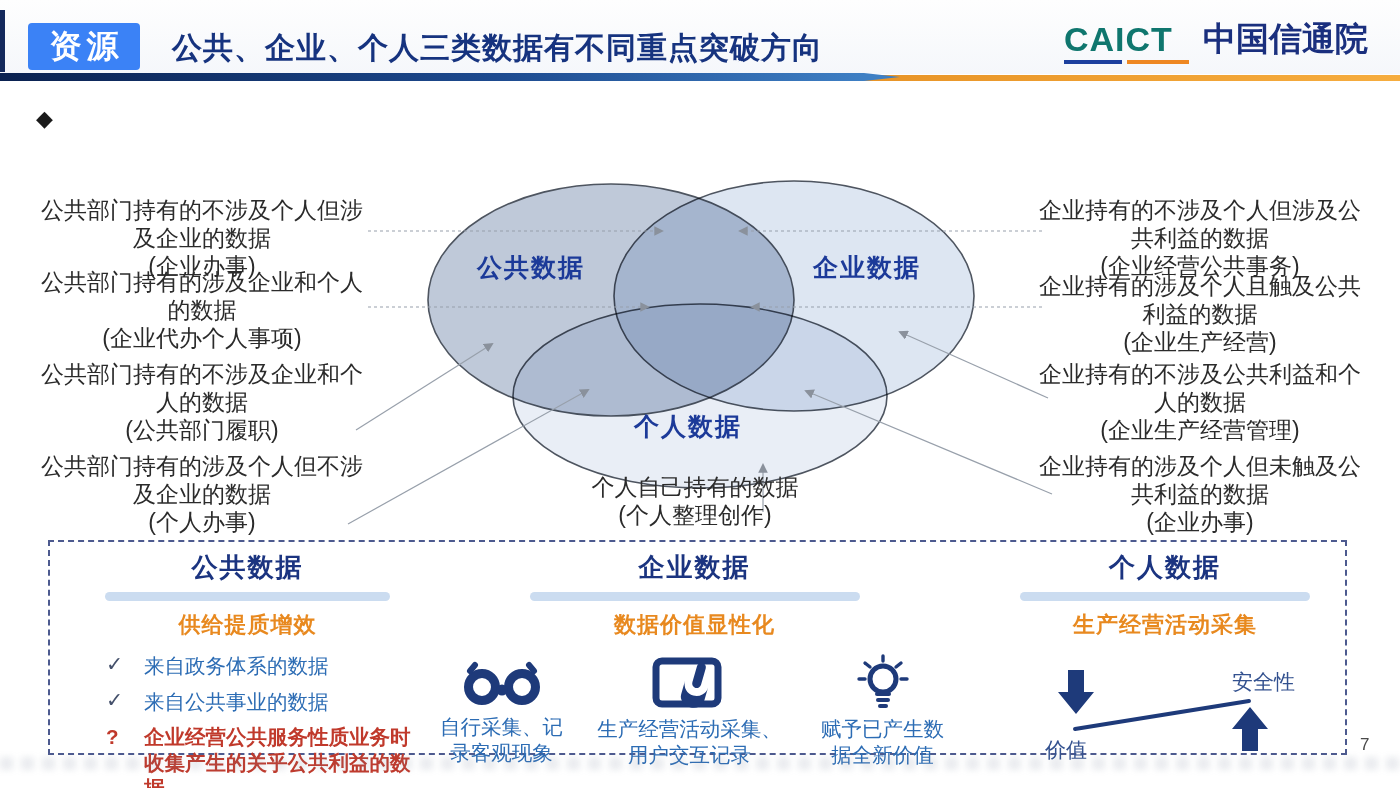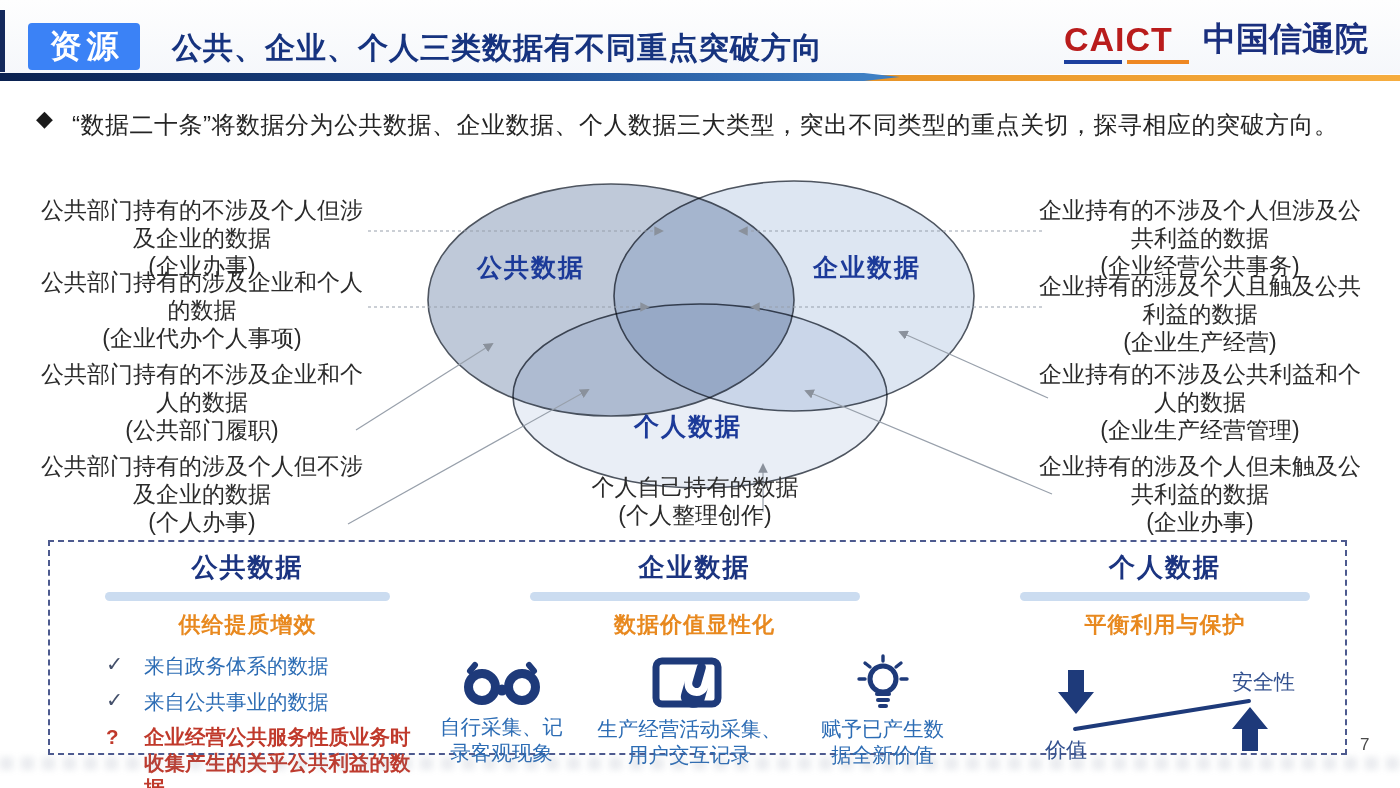--- a/index.html
+++ b/index.html
@@ -11,21 +11,21 @@
   .hdr-bg { position:absolute; left:0; top:0; width:1400px; height:74px;
             background:linear-gradient(180deg,#fefefe 0%,#f5f7fb 100%); }
   .hdr-leftbar { position:absolute; left:0; top:10px; width:5px; height:62px; background:#14295c; }
   .hdr-badge { position:absolute; left:28px; top:23px; width:112px; height:47px;
                background:#3b82f6; border-radius:4px; color:#ffffff; font-size:32px;
                font-weight:700; letter-spacing:5px; display:flex; align-items:center;
                justify-content:center; padding-left:5px; }
   .hdr-title { position:absolute; left:172px; top:28px; font-size:30px; font-weight:700;
                color:#16337f; letter-spacing:1px; }
   .hdr-logo { position:absolute; right:32px; top:22px; display:flex; align-items:flex-start; }
-  .logo-en { font-size:34px; font-weight:800; color:#b91c1c; letter-spacing:1px; line-height:1; }
+  .logo-en { font-size:34px; font-weight:800; color:#0f766e; letter-spacing:1px; line-height:1; }
   .logo-underline { display:flex; gap:5px; margin-top:4px; }
   .logo-underline .u1 { width:58px; height:4px; background:#1c3f9e; }
   .logo-underline .u2 { width:62px; height:4px; background:#ee8722; }
   .logo-cn { font-size:33px; font-weight:700; color:#1a2f7e; margin-left:14px; line-height:1.05; }
   .hdr-rule-orange { position:absolute; left:860px; top:75px; width:540px; height:6px;
                background:linear-gradient(90deg,#e89427,#f6ad3f); }
   .hdr-rule-navy { position:absolute; left:0; top:73px; width:900px; height:8px;
                background:linear-gradient(90deg,#0a2150,#1d4a8f 55%,#3e7fc4 96%);
                clip-path:polygon(0 0,96% 0,100% 50%,96% 100%,0 100%); }
 
@@ -91,21 +91,20 @@
         <span class="u1"></span>
           <span class="u2"></span>
       </div>
     </div>
     <div class="logo-cn">中国信通院</div>
   </div>
   <div class="hdr-rule-orange"></div>
   <div class="hdr-rule-navy"></div>
 
   <div class="intro-bullet">◆</div>
-  <div class="intro-text">“数据二十条”将数据分为公共数据、企业数据、个人数据三大类型，突出不同类型的重点关切，探寻相应的突破方向。</div>
 
   <svg class="abs" style="left:0; top:0;" width="1400" height="788" viewBox="0 0 1400 788">
     <defs>
       <marker id="arr" viewBox="0 0 10 10" refX="8" refY="5" markerWidth="8" markerHeight="8" orient="auto-start-reverse">
         <path d="M0,0 L10,5 L0,10 z" fill="#8a919c"></path>
       </marker>
     </defs>
     <ellipse cx="611" cy="300" rx="183" ry="116" fill="#bfc9d9" stroke="#4e5560" stroke-width="1.6" style="mix-blend-mode:multiply"></ellipse>
     <ellipse cx="794" cy="296" rx="180" ry="115" fill="#dde6f2" stroke="#4e5560" stroke-width="1.6" style="mix-blend-mode:multiply"></ellipse>
     <ellipse cx="700" cy="396" rx="187" ry="92" fill="#e9eef6" stroke="#4e5560" stroke-width="1.6" style="mix-blend-mode:multiply"></ellipse>
@@ -238,21 +237,21 @@
           </svg>
           <div class="cap" style="width:142px;">赋予已产生数据全新价值</div>
         </div>
 
       </div>
     </div>
 
     <div class="col" style="left:950px; width:330px;">
       <div class="col-title">个人数据</div>
       <div class="col-bar" style="width:290px;"></div>
-      <div class="col-sub">平衡利用与保护</div>
+      <div class="col-sub">生产经营活动采集</div>
 
       <div class="balance-wrap">
         <svg width="330" height="122" viewBox="0 0 330 122">
           <line x1="75" y1="77" x2="249" y2="49" stroke="#1e3a7a" stroke-width="4" stroke-linecap="round"></line>
           <polygon points="68,18 84,18 84,40 94,40 76,62 58,40 68,40" fill="#1e3a7a"></polygon>
           <polygon points="242,99 258,99 258,77 268,77 250,55 232,77 242,77" fill="#1e3a7a"></polygon>
         </svg>
         <div class="bal-label" style="left:205px; top:16px; width:90px; text-align:right;">安全性</div>
         <div class="bal-label" style="left:28px; top:84px; width:76px; text-align:center;">价值</div>
       </div>

